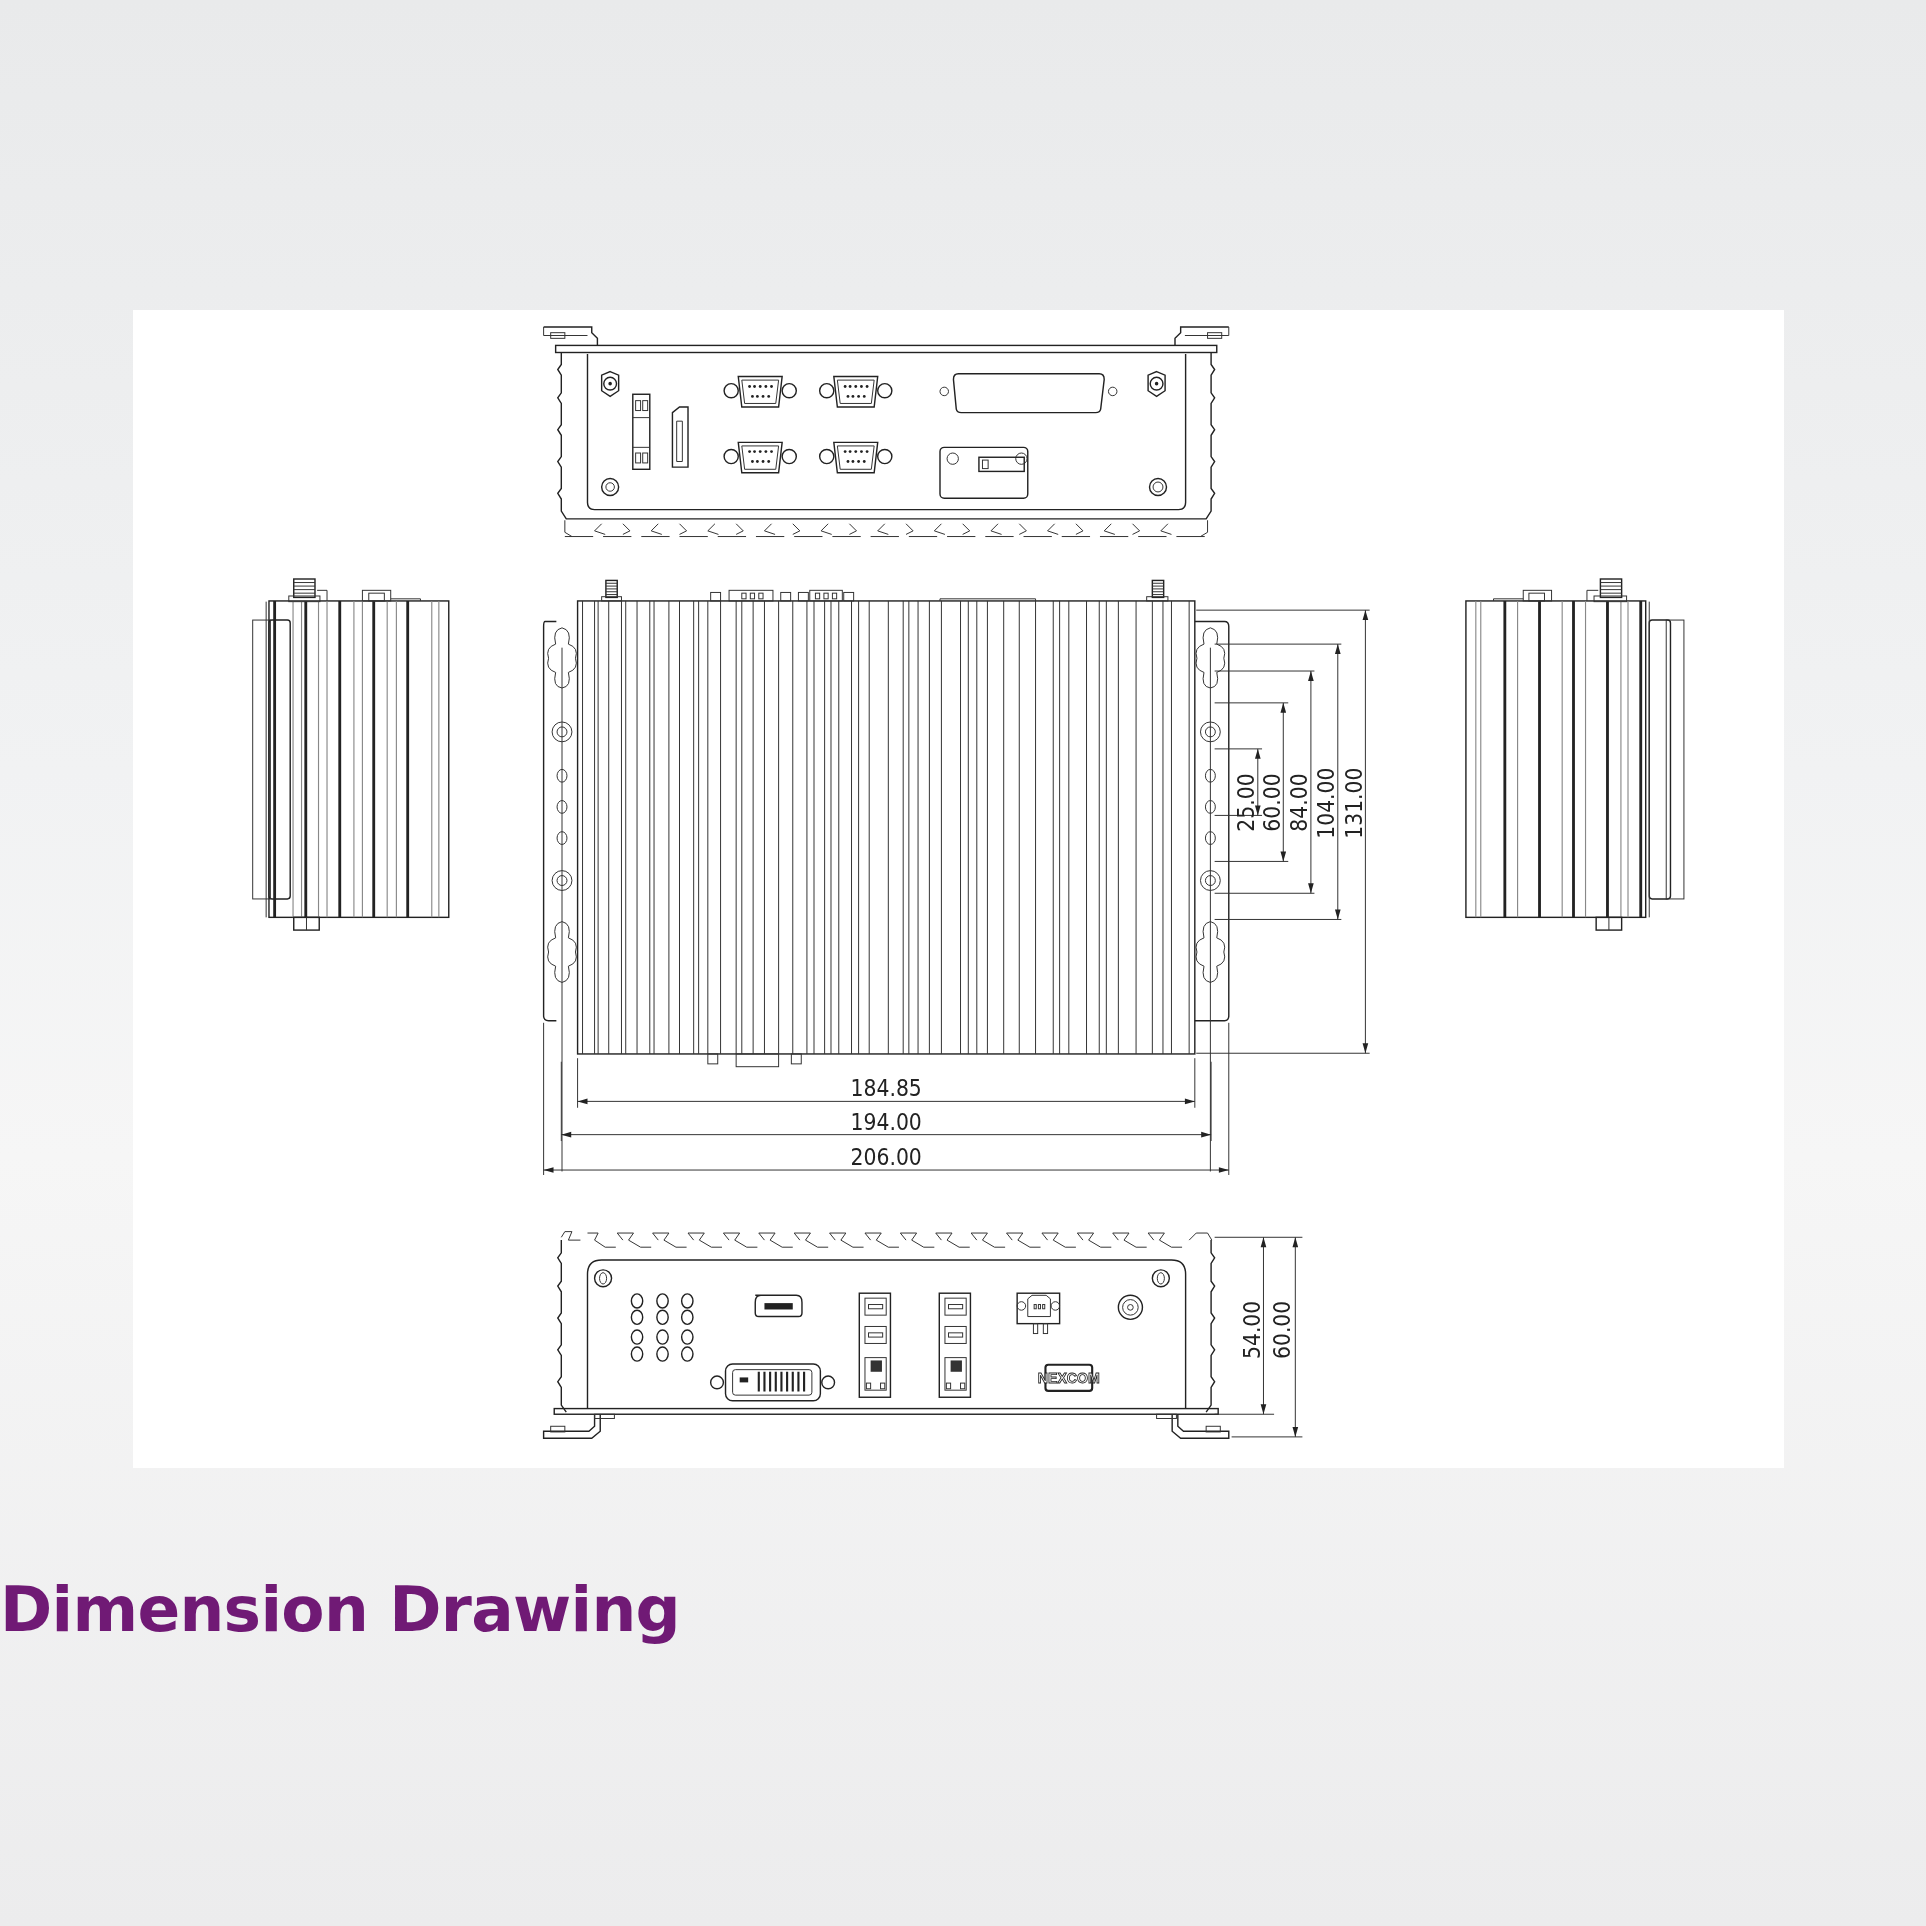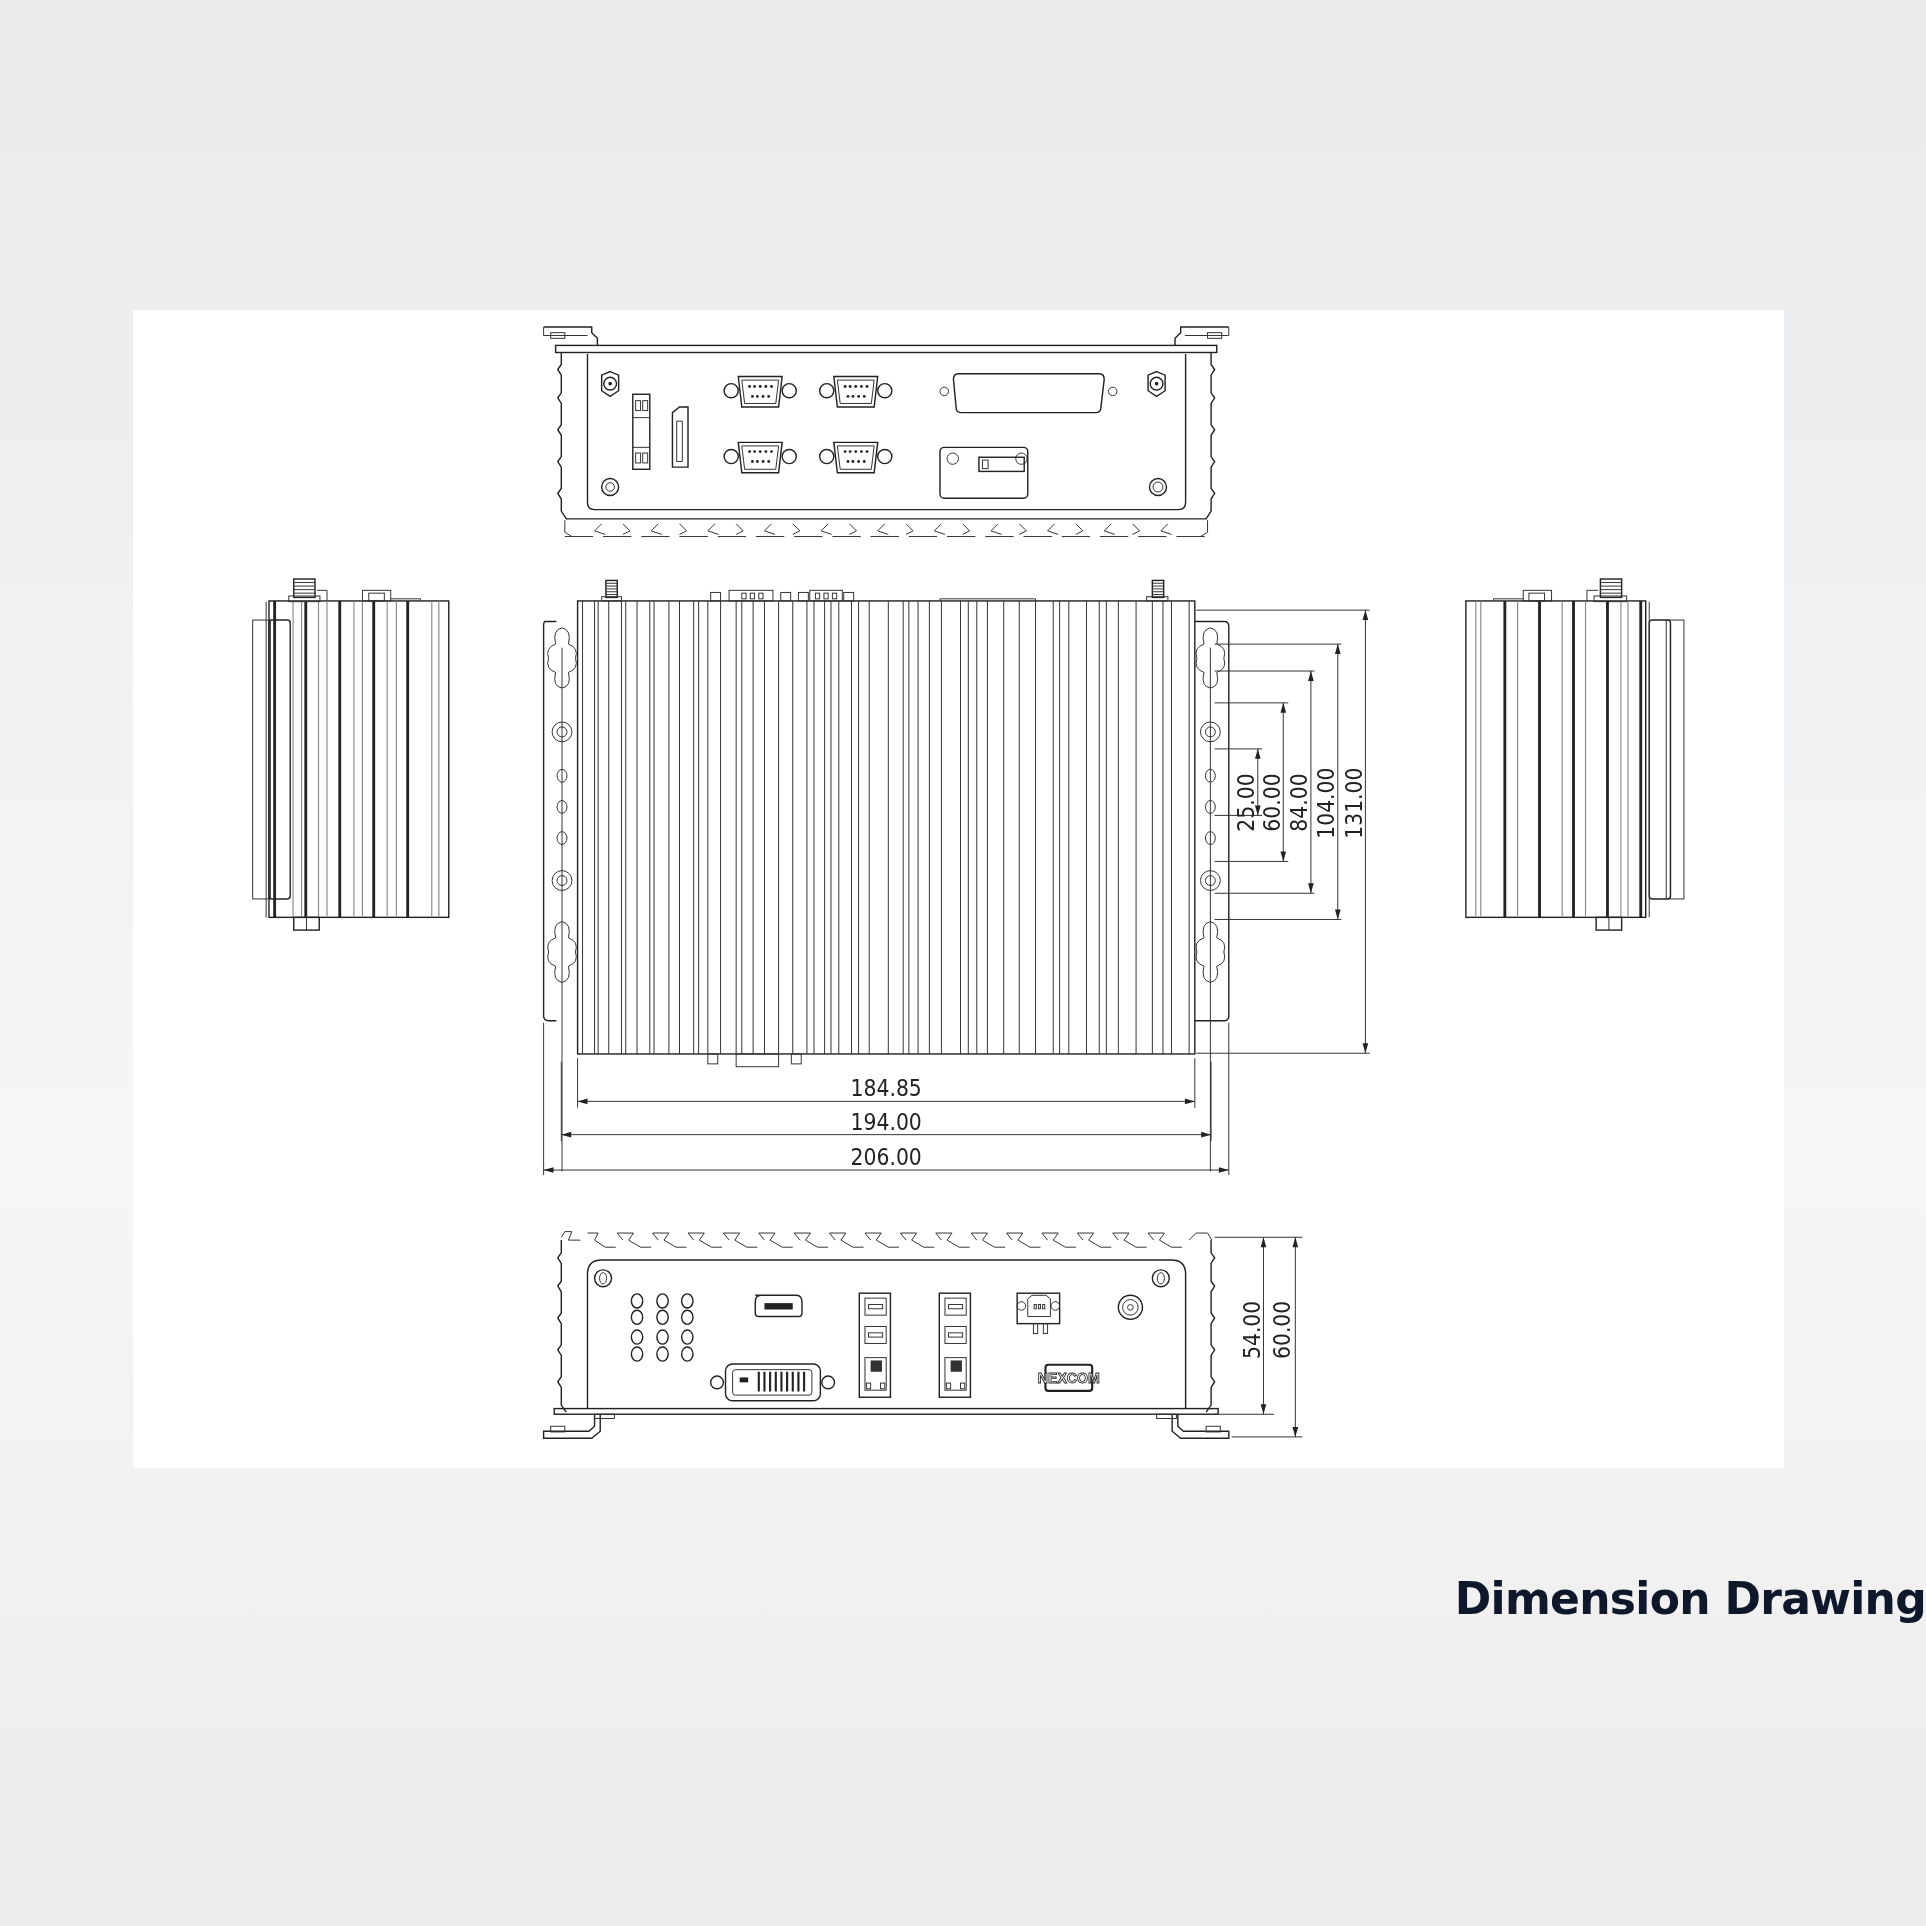--- a/index.html
+++ b/index.html
@@ -7,23 +7,23 @@
     width: 1926px; height: 1926px; position: relative; overflow: hidden;
     background: linear-gradient(180deg, #e9eaeb 0%, #f1f2f3 40%, #f6f6f6 60%, #ececed 100%);
     font-family: "Liberation Sans", sans-serif;
   }
   .panel {
     position: absolute; left: 133px; top: 310px; width: 1651px; height: 1158px;
     background: #ffffff;
   }
   .drawing { position: absolute; left: 0; top: 0; width: 1926px; height: 1926px; }
   .caption {
-    position: absolute; left: 0; width: 1926px; top: 1573px; text-align: right;
-    font-family: "DejaVu Sans", sans-serif; font-weight: bold; font-size: 44px;
-    color: #0f172a; letter-spacing: -0.7px;
+    position: absolute; left: 0; width: 1926px; top: 1573px; text-align: left;
+    font-family: "DejaVu Sans", sans-serif; font-weight: bold; font-size: 63px;
+    color: #701a75; letter-spacing: -0.7px;
   }
   .dim-text { font-family: "DejaVu Sans Condensed", "DejaVu Sans", sans-serif; font-size: 32px; fill: #222; }
   .ln { stroke: #222; fill: none; stroke-width: 2; }
   .ln-thin { stroke: #333; fill: none; stroke-width: 1.4; }
   .ln-gray { stroke: #888; fill: none; stroke-width: 1.6; }
   .ln-dark { stroke: #222; fill: none; stroke-width: 4; }
 </style>
 </head>
 <body>
 

